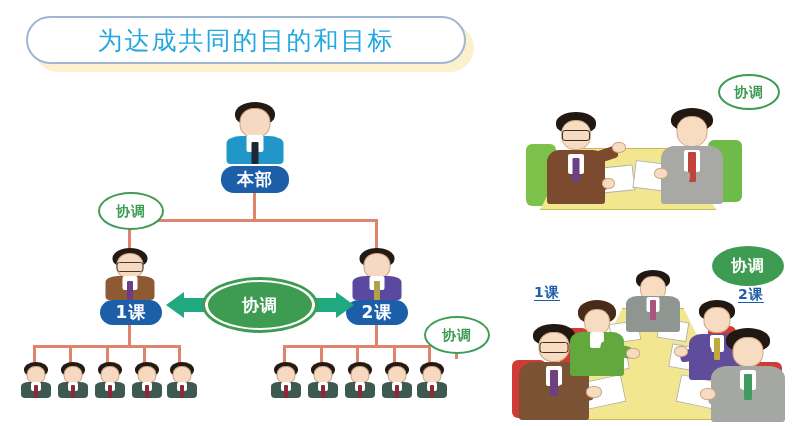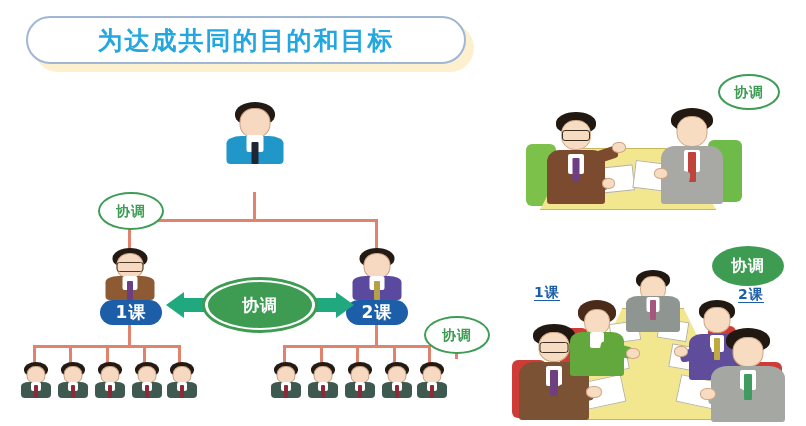--- a/index.html
+++ b/index.html
@@ -38,21 +38,21 @@
     border: 2px solid #9fb6d4;
     border-radius: 24px;
     box-sizing: border-box;
     display: flex;
     align-items: center;
     justify-content: center;
   }
   #title-text {
     color: #22a7e0;
     font-size: 25px;
-    font-weight: bold;
+    font-weight: normal;
     letter-spacing: 2px;
     line-height: 1;
     white-space: nowrap;
     text-shadow: 0 1px 0 rgba(255,255,255,0.9);
   }
 
   
   .conn {
     position: absolute;
     background: #e0836c;
@@ -311,20 +311,23 @@
   <div class="conn" style="left:128px; top:228px; width:3px; height:22px;"></div>
   <div class="conn" style="left:455px; top:345px; width:3px; height:14px;"></div>
 
   <div class="person" style="left:226px; top:102px; width:58px; height:62px;">
     <div class="hair" style="width:40px; height:24px;"></div>
     <div class="face" style="top:6px; width:31px; height:30px;"></div>
     <div class="body" style="width:57px; height:28px; background:#2196c9;"></div>
     <div class="collar" style="bottom:12px; width:17px; height:17px;"></div>
     <div class="tie" style="bottom:0px; width:7px; height:22px; background:#1e2733;"></div>
   </div>
+  <div class="node-badge" style="left:221px; top:166px; width:68px; height:27px;">
+    <span>本部</span>
+  </div>
 
   <div class="coord-oval" style="left:98px; top:192px; width:66px; height:38px;">
     <span>协调</span>
   </div>
 
   <div class="person" style="left:105px; top:248px; width:50px; height:52px;">
     <div class="hair" style="width:35px; height:20px;"></div>
     <div class="face" style="top:5px; width:27px; height:26px;"></div>
     <div class="glasses" style="top:14px; width:25px; height:8px;"></div>
     <div class="body" style="width:49px; height:24px; background:#8d5a33;"></div>

